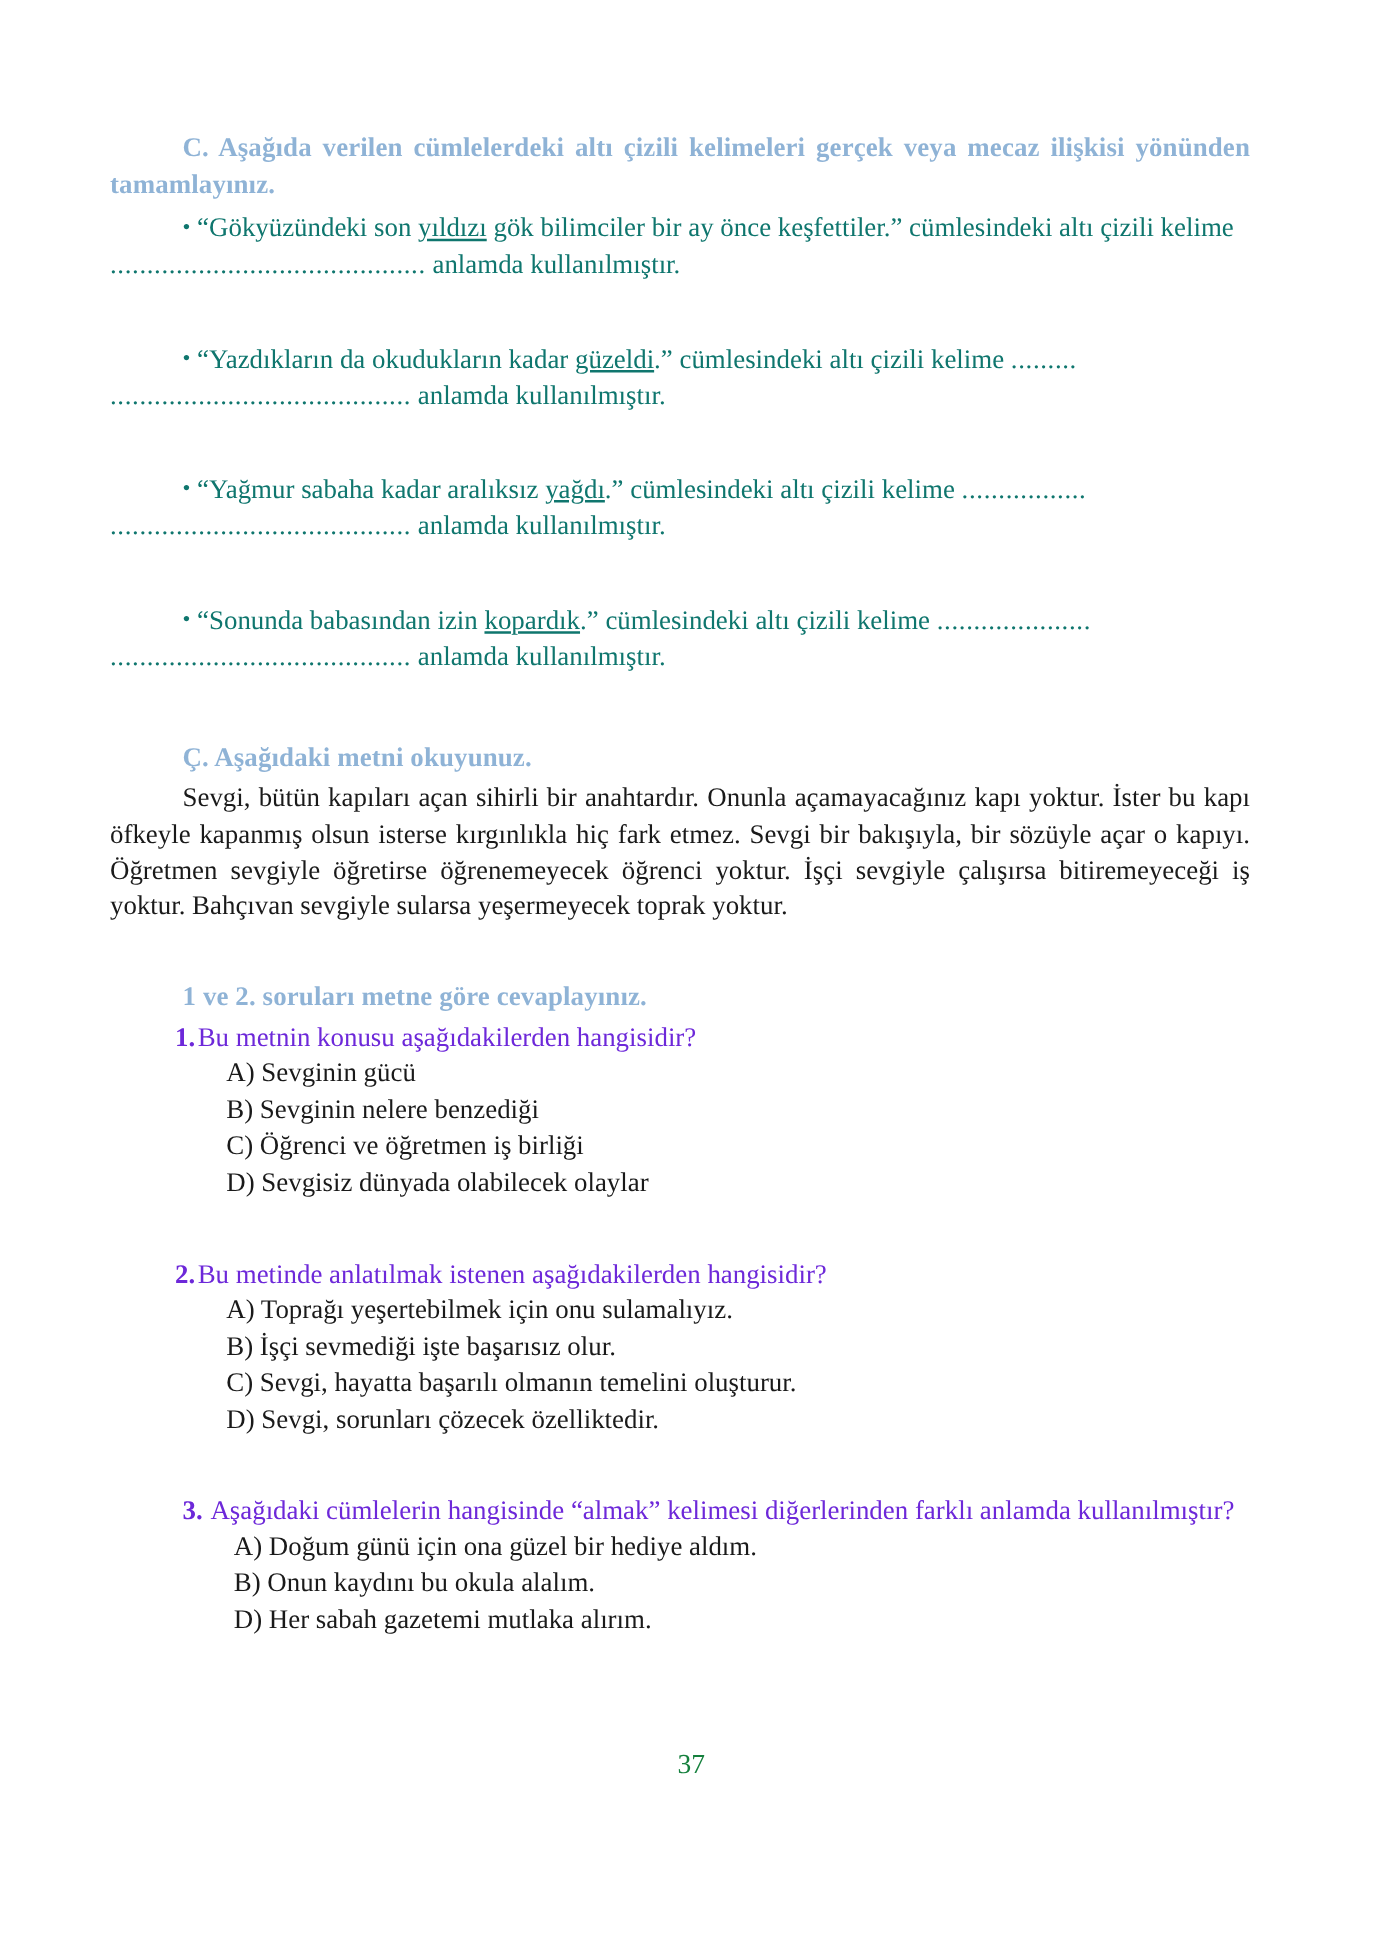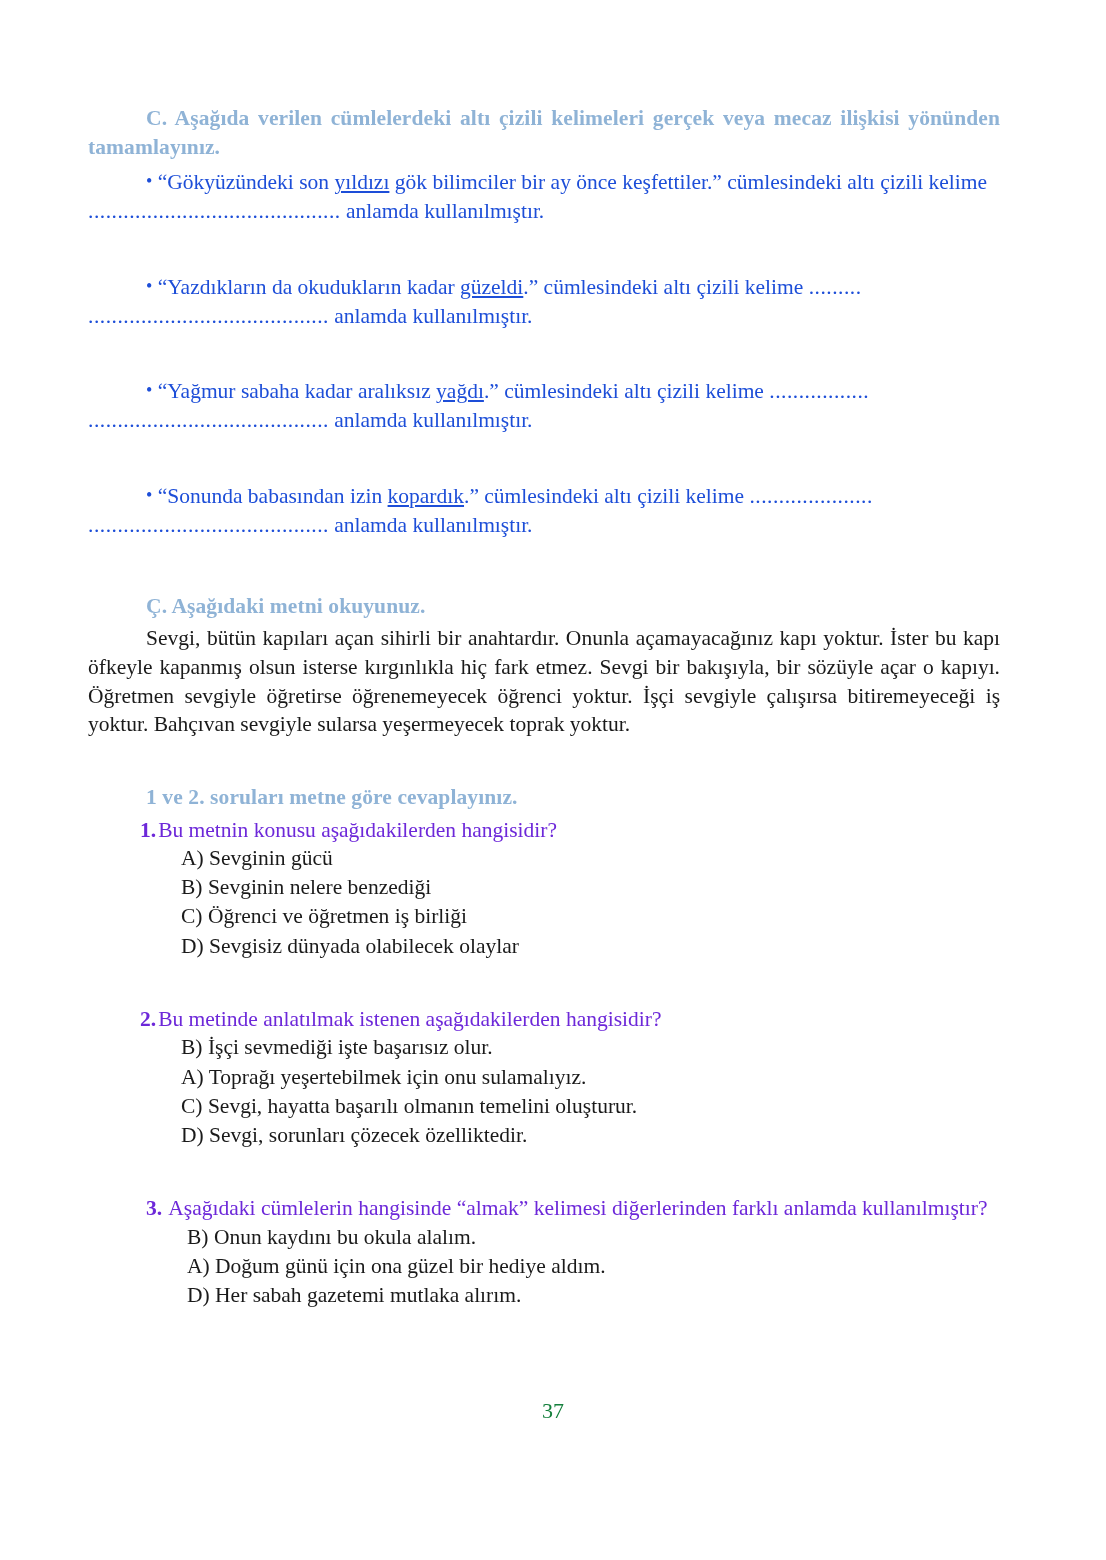--- a/index.html
+++ b/index.html
@@ -53,21 +53,21 @@
   .para.indent {
     text-indent: 58px;
   }
 
   
   .bullet-block {
     font-size: 21.5px;
     line-height: 1.34;
     margin: 0;
     text-align: left;
-    color: #1d4ed8;
+    color: #0f766e;
     text-indent: 58px;
   }
   .bullet-dot {
     font-size: 18px;
     vertical-align: 2px;
   }
   .uline {
     text-decoration: underline;
     text-underline-offset: 2px;
   }
@@ -170,29 +170,29 @@
     </p>
     <p class="option">A) Sevginin gücü</p>
     <p class="option">B) Sevginin nelere benzediği</p>
     <p class="option">C) Öğrenci ve öğretmen iş birliği</p>
     <p class="option">D) Sevgisiz dünyada olabilecek olaylar</p>
 
     <div class="gap-q" style="height:44px"></div>
     <p class="question">
       <span class="qnum">2.</span><span>Bu metinde anlatılmak istenen aşağıdakilerden hangisidir?</span>
     </p>
+    <p class="option">A) Toprağı yeşertebilmek için onu sulamalıyız.</p>
     <p class="option">B) İşçi sevmediği işte başarısız olur.</p>
-    <p class="option">A) Toprağı yeşertebilmek için onu sulamalıyız.</p>
     <p class="option">C) Sevgi, hayatta başarılı olmanın temelini oluşturur.</p>
     <p class="option">D) Sevgi, sorunları çözecek özelliktedir.</p>
 
     <div class="gap-q" style="height:44px"></div>
     <p class="question justified">
       <span class="qnum">3.</span> <span>Aşağıdaki cümlelerin hangisinde “almak” kelimesi diğerlerinden farklı anlamda kullanılmıştır?</span>
     </p>
+    <p class="option deep">A) Doğum günü için ona güzel bir hediye aldım.</p>
     <p class="option deep">B) Onun kaydını bu okula alalım.</p>
-    <p class="option deep">A) Doğum günü için ona güzel bir hediye aldım.</p>
     <p class="option deep">D) Her sabah gazetemi mutlaka alırım.</p>
 
   </div>
 
   <div class="page-number">37</div>
 </div>
 
 </body></html>

